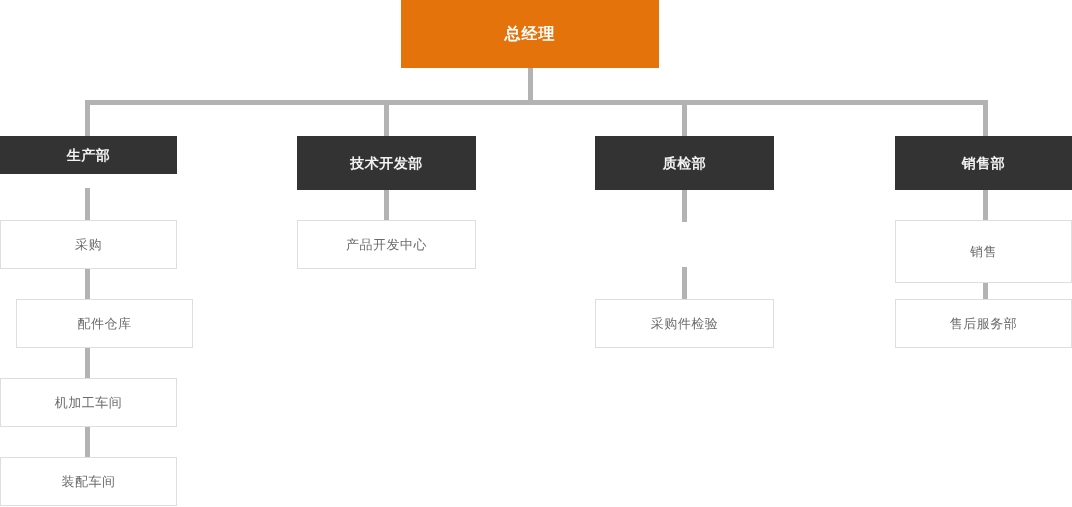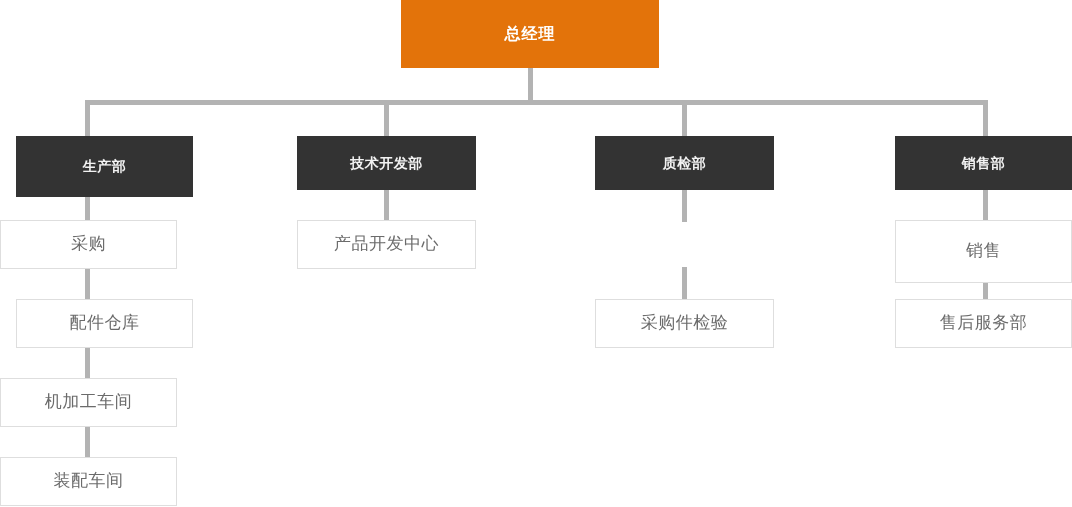--- a/index.html
+++ b/index.html
@@ -30,21 +30,21 @@
   .node.dept{
     background:#333333;
     color:#f2f2f2;
     font-size:14px;
     font-weight:bold;
     letter-spacing:0.5px;
   }
   .node.sub{
     background:#ffffff;
     color:#6b6b6b;
-    font-size:17px;
+    font-size:13px;
     font-weight:normal;
     border:1px solid #dedede;
     letter-spacing:0.5px;
   }
 
   
   .conn{position:absolute;background:#b3b3b3;z-index:1;}
   .conn.h{height:5px;}
   .conn.v{width:5px;}
 </style>
@@ -70,21 +70,21 @@
   <div class="conn v" style="left:384px;top:188px;height:34px;"></div>
 
   <div class="conn v" style="left:682px;top:188px;height:34px;"></div>
   <div class="conn v" style="left:682px;top:267px;height:34px;"></div>
 
   <div class="conn v" style="left:983px;top:188px;height:34px;"></div>
   <div class="conn v" style="left:983px;top:267px;height:34px;"></div>
 
   <div class="node root" style="left:401px;top:0px;width:258px;height:68px;">总经理</div>
 
-  <div class="node dept" style="left:0px;top:136px;width:177px;height:61px;margin-left:16px;">生产部</div>
+  <div class="node dept" style="left:0px;top:136px;width:177px;height:38px;">生产部</div>
   <div class="node dept" style="left:297px;top:136px;width:179px;height:54px;">技术开发部</div>
   <div class="node dept" style="left:595px;top:136px;width:179px;height:54px;">质检部</div>
   <div class="node dept" style="left:895px;top:136px;width:177px;height:54px;text-align:right;">销售部</div>
 
   <div class="node sub" style="left:0px;top:220px;width:177px;height:49px;">采购</div>
   <div class="node sub" style="left:16px;top:299px;width:177px;height:49px;">配件仓库</div>
   <div class="node sub" style="left:0px;top:378px;width:177px;height:49px;">机加工车间</div>
   <div class="node sub" style="left:0px;top:457px;width:177px;height:49px;">装配车间</div>
 
   <div class="node sub" style="left:297px;top:220px;width:179px;height:49px;">产品开发中心</div>

